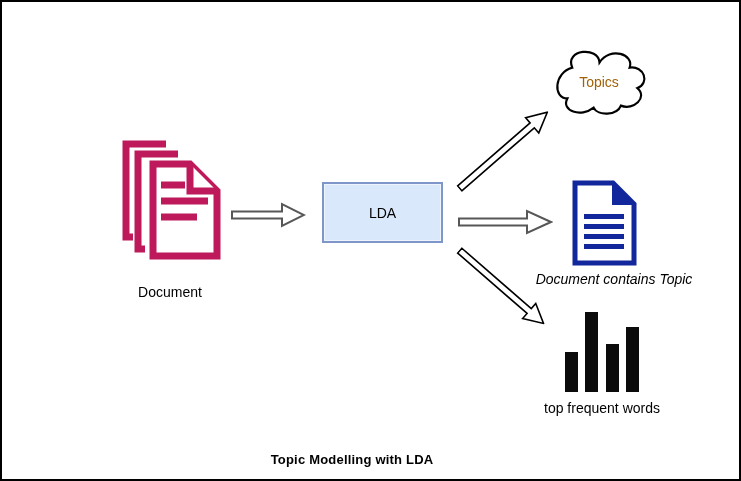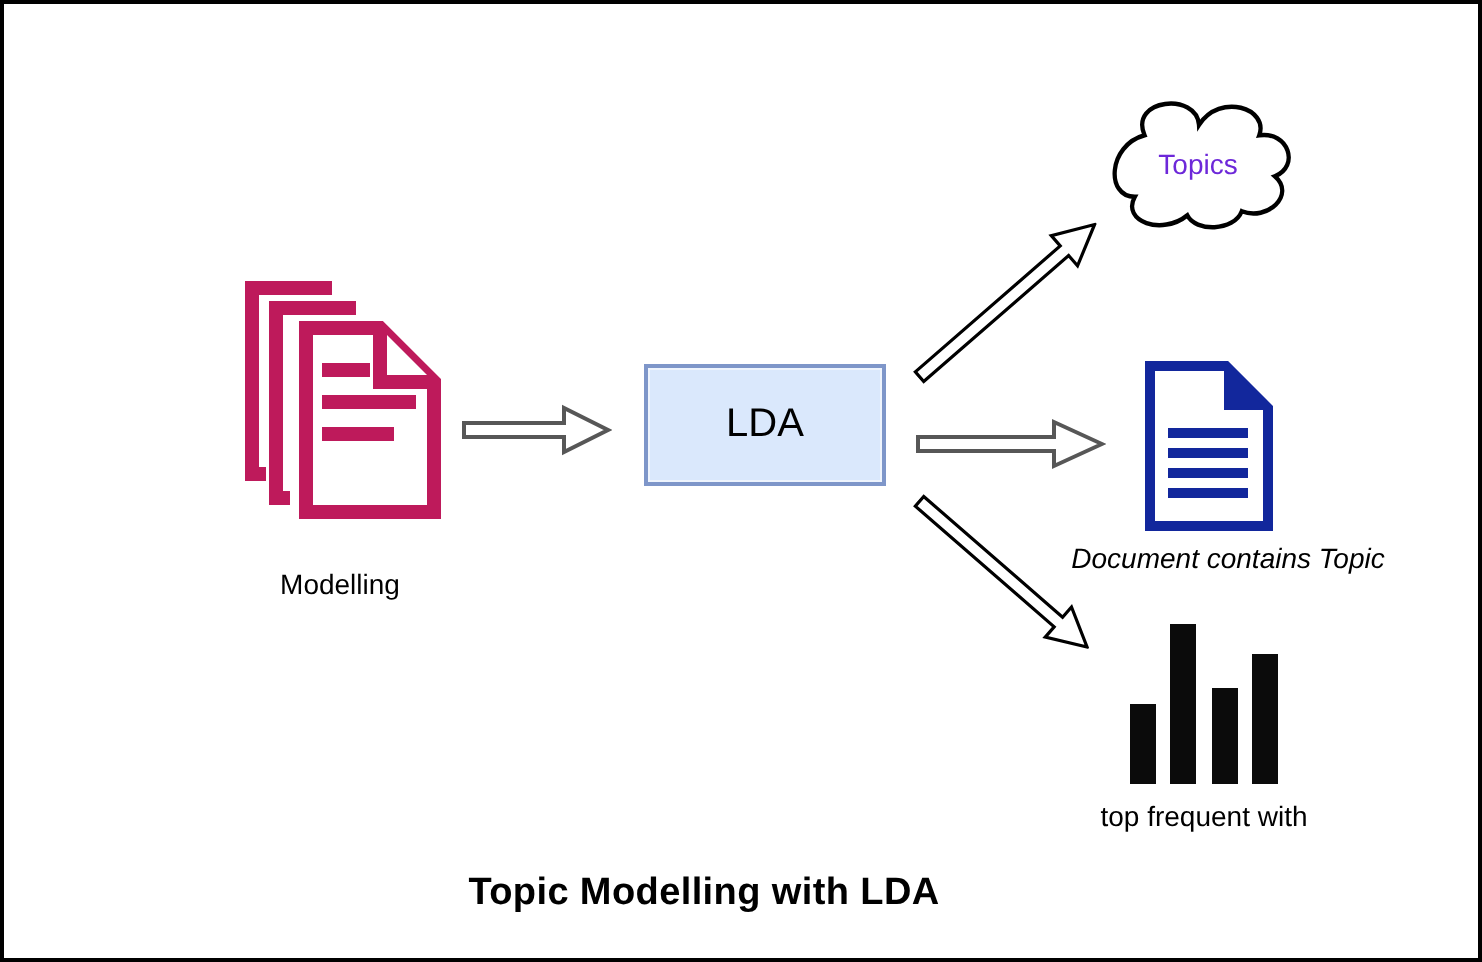--- a/index.html
+++ b/index.html
@@ -22,58 +22,58 @@
   }
   .lda-box{
     position:absolute;
     left:320px;top:180px;
     width:121px;height:61px;
     box-sizing:border-box;
     background:#DAE8FC;
     border:2px solid #7E96C9;
     box-shadow:inset 0 0 0 1px #eef4fd;
     display:flex;align-items:center;justify-content:center;
-    font-size:20px;color:#000;
+    font-size:14px;color:#000;
   }
   .cloud-wrap{position:absolute;left:544px;top:42px;width:106px;height:76px;}
   .cloud-label{
     position:absolute;left:0;top:0;width:100%;height:100%;
     display:flex;align-items:center;justify-content:center;
-    font-size:14px;color:#6d28d9;
+    font-size:14px;color:#a16207;
   }
   .arrow{position:absolute;}
   .rot{transform-origin:0 15px;}
   .bars{
     position:absolute;left:562px;top:308px;
     width:76px;height:82px;
   }
   .bars .bar{
     position:absolute;bottom:0;width:13px;background:#0b0b0b;
   }
   .title{
-    position:absolute;left:175px;top:434px;width:350px;
-    text-align:center;font-size:19px;font-weight:bold;color:#000;
+    position:absolute;left:175px;top:450px;width:350px;
+    text-align:center;font-size:13px;font-weight:bold;color:#000;
     letter-spacing:0.2px;
   }
 </style>
 </head>
 <body>
 
 <div class="frame">
 
   <svg class="abs" style="left:116px;top:135px;" width="104" height="130" viewBox="0 0 104 130">
     <path d="M48,7 L8,7 L8,100 L15,100" fill="none" stroke="#BE1A5B" stroke-width="7"></path>
     <path d="M60,17 L20,17 L20,112 L27,112" fill="none" stroke="#BE1A5B" stroke-width="7"></path>
     <path d="M35,27 L72,27 L99,54 L99,119 L35,119 Z" fill="#ffffff" stroke="#BE1A5B" stroke-width="7" stroke-linejoin="miter"></path>
     <path d="M72,27 L72,54 L99,54" fill="#ffffff" stroke="#BE1A5B" stroke-width="7"></path>
     <path d="M43,48 L67,48" stroke="#BE1A5B" stroke-width="7"></path>
     <path d="M43,64 L90,64" stroke="#BE1A5B" stroke-width="7"></path>
     <path d="M43,80 L79,80" stroke="#BE1A5B" stroke-width="7"></path>
   </svg>
-  <div class="lbl" style="left:116px;top:281px;width:104px;">Modelling</div>
+  <div class="lbl" style="left:116px;top:281px;width:104px;">Document</div>
 
   <svg class="arrow" style="left:228px;top:197px;" width="76" height="32" viewBox="0 0 76 32">
     <polygon points="2,12.5 52,12.5 52,5 74,16 52,27 52,19.5 2,19.5" fill="#ffffff" stroke="#575757" stroke-width="2"></polygon>
   </svg>
 
   <div class="lda-box">
     <span>LDA</span>
   </div>
 
   <div class="arrow rot" style="left:457px;top:172px;transform:rotate(-41deg);">
@@ -109,18 +109,18 @@
   </svg>
   <div class="lbl" style="left:512px;top:268px;width:200px;font-style:italic;">Document contains Topic</div>
 
   <div class="bars" id="bars">
       <div class="bar" style="left: 1px; height: 40px;"></div>
       <div class="bar" style="left: 21.3px; height: 80px;"></div>
       <div class="bar" style="left: 41.6px; height: 48px;"></div>
       <div class="bar" style="left: 61.9px; height: 65px;"></div>
     </div>
   <div class="lbl" style="left:500px;top:397px;width:200px;">
-    <div>top frequent with</div>
+    <div>top frequent words</div>
   </div>
 
   <div class="title">Topic Modelling with LDA</div>
 
 </div>
 
 </body></html>

